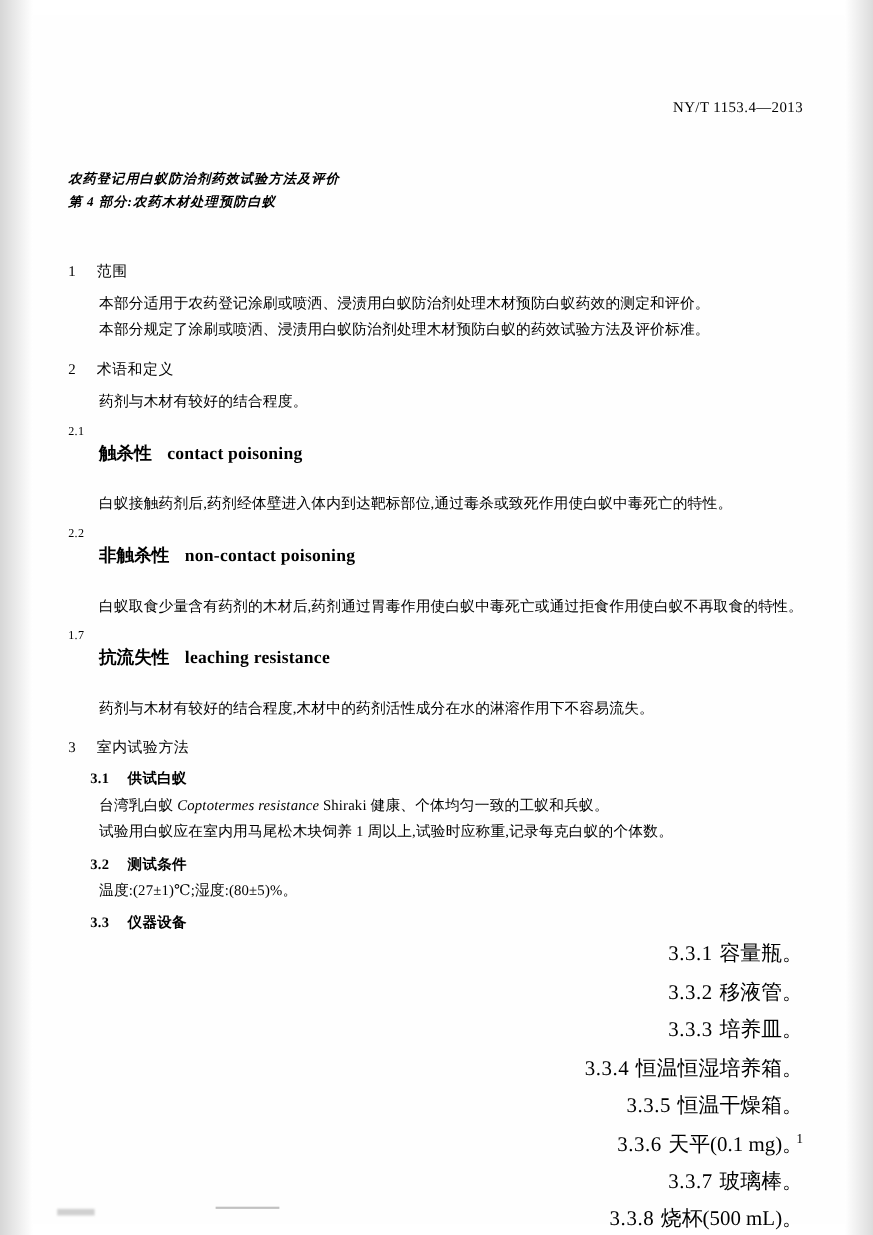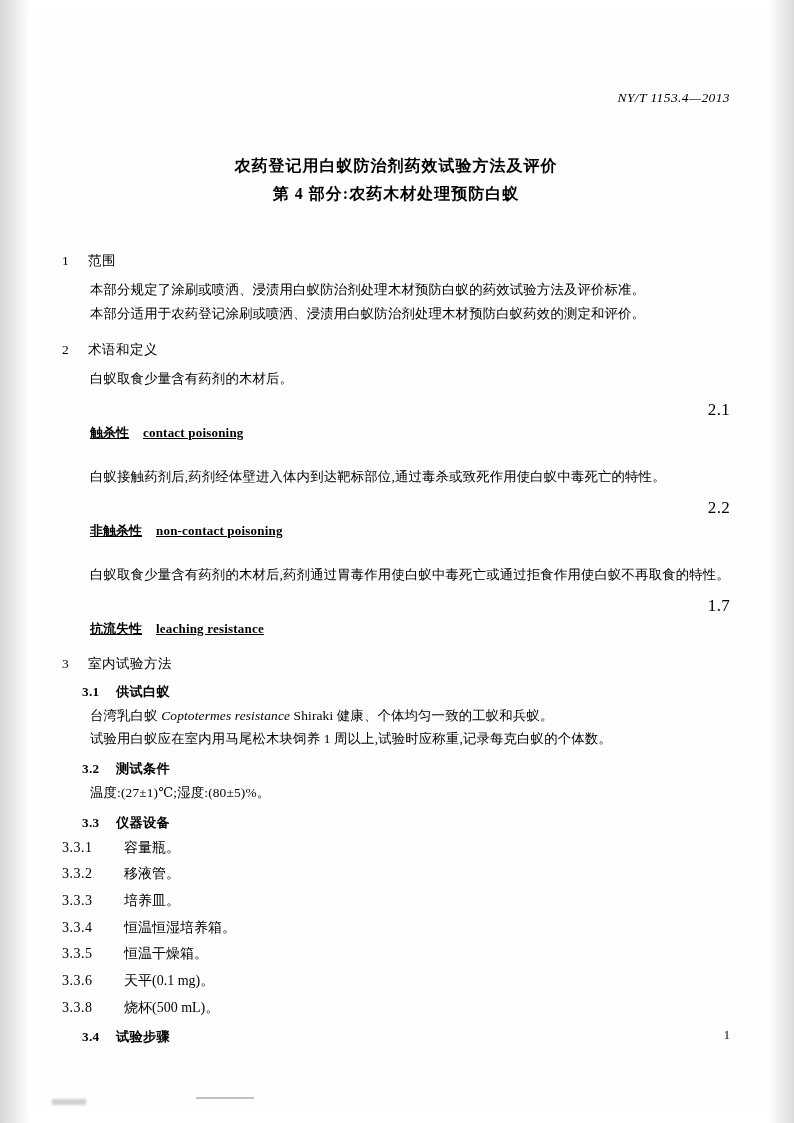--- a/index.html
+++ b/index.html
@@ -49,61 +49,59 @@
     left: 62px;
     right: 64px;
     top: 90px;
   }
   .std-no {
     text-align: right;
     font-size: 13.5px;
     letter-spacing: 0.4px;
     font-family: "Liberation Serif", serif;
     margin-bottom: 46px;
-    font-style: italic;
   }
   .doc-title {
-    text-align: center;
-    font-weight: bold;
-    font-size: 16px;
+    text-align: left;
+    font-weight: bold;
+    font-size: 12px;
     line-height: 1.75;
     letter-spacing: 1px;
     margin: 0 0 44px 0;
+    font-style: italic;
   }
   .doc-title .line2 { display: block; }
   .h1 {
     font-weight: normal;
     font-size: 13.5px;
     letter-spacing: 0.5px;
     margin-top: 17px;
     margin-bottom: 9px;
   }
   .h1 .num { display: inline-block; width: 26px; }
   .h2 {
-    font-size: 17px;
+    font-size: 11px;
     margin-top: 10px;
     margin-bottom: 4px;
     letter-spacing: 0.3px;
-    text-align: right;
   }
   .h2b {
     font-weight: bold;
     font-size: 13.2px;
     margin-top: 10px;
     margin-bottom: 4px;
     letter-spacing: 0.3px;
   }
   .h2b .num, .h2 .num { display: inline-block; width: 34px; margin-left: 20px; }
   .term {
     font-weight: bold;
-    font-size: 13px;
+    font-size: 16px;
     margin-top: 4px;
     margin-bottom: 3px;
     padding-left: 28px;
-    text-decoration: underline;
   }
   .term .en {
     font-weight: bold;
     font-family: "Liberation Serif", serif;
     padding-left: 14px;
     letter-spacing: 0.2px;
   }
   p.body {
     font-size: 13.4px;
     line-height: 1.62;
@@ -114,23 +112,24 @@
   }
   p.body.hang {
     padding-left: 0;
     text-indent: 28px;
     margin-top: 24px;
   }
   p.body .it {
     font-style: italic;
   }
   .sub-item {
-    font-size: 14px;
+    font-size: 19px;
     line-height: 1.55;
     margin: 5px 0;
+    text-align: right;
   }
   .sub-item .num { display: inline-block; width: 56px; letter-spacing: 0.5px;}
   .sub-item .txt { padding-left: 6px; }
   .page-num {
     position: absolute;
     right: 64px;
     bottom: 80px;
     font-size: 12.5px;
     font-family: "Liberation Serif", serif;
   }
@@ -164,44 +163,45 @@
     <div class="std-no">NY/T 1153.4—2013</div>
 
     <div class="doc-title">
       <span>农药登记用白蚁防治剂药效试验方法及评价</span>
       <span class="line2">第 4 部分:农药木材处理预防白蚁</span>
     </div>
 
     <div class="h1">
       <span class="num">1</span><span>范围</span>
     </div>
+    <p class="body">本部分适用于农药登记涂刷或喷洒、浸渍用白蚁防治剂处理木材预防白蚁药效的测定和评价。</p>
     <p class="body">本部分规定了涂刷或喷洒、浸渍用白蚁防治剂处理木材预防白蚁的药效试验方法及评价标准。</p>
-    <p class="body">本部分适用于农药登记涂刷或喷洒、浸渍用白蚁防治剂处理木材预防白蚁药效的测定和评价。</p>
 
     <div class="h1">
       <span class="num">2</span><span>术语和定义</span>
     </div>
-    <p class="body">白蚁取食少量含有药剂的木材后。</p>
+    <p class="body">药剂与木材有较好的结合程度。</p>
 
     <div class="h2">2.1</div>
     <div class="term">
       <span>触杀性</span><span class="en">contact poisoning</span>
     </div>
     <p class="body hang">白蚁接触药剂后,药剂经体壁进入体内到达靶标部位,通过毒杀或致死作用使白蚁中毒死亡的特性。</p>
 
     <div class="h2">2.2</div>
     <div class="term">
       <span>非触杀性</span><span class="en">non-contact poisoning</span>
     </div>
     <p class="body hang">白蚁取食少量含有药剂的木材后,药剂通过胃毒作用使白蚁中毒死亡或通过拒食作用使白蚁不再取食的特性。</p>
 
     <div class="h2">1.7</div>
     <div class="term">
       <span>抗流失性</span><span class="en">leaching resistance</span>
     </div>
+    <p class="body hang">药剂与木材有较好的结合程度,木材中的药剂活性成分在水的淋溶作用下不容易流失。</p>
 
     <div class="h1">
       <span class="num">3</span><span>室内试验方法</span>
     </div>
 
     <div class="h2b">
       <span class="num">3.1</span><span>供试白蚁</span>
     </div>
     <p class="body"><span>台湾乳白蚁</span> <span class="it">Coptotermes resistance</span><span> Shiraki 健康、个体均匀一致的工蚁和兵蚁。</span></p>
     <p class="body">试验用白蚁应在室内用马尾松木块饲养 1 周以上,试验时应称重,记录每克白蚁的个体数。</p>
@@ -225,20 +225,23 @@
       <span class="num">3.3.3</span><span class="txt">培养皿。</span>
     </div>
     <div class="sub-item">
       <span class="num">3.3.4</span><span class="txt">恒温恒湿培养箱。</span>
     </div>
     <div class="sub-item">
       <span class="num">3.3.5</span><span class="txt">恒温干燥箱。</span>
     </div>
     <div class="sub-item">
       <span class="num">3.3.6</span><span class="txt">天平(0.1 mg)。</span>
+    </div>
+    <div class="sub-item">
+      <span class="num">3.3.7</span><span class="txt">玻璃棒。</span>
     </div>
     <div class="sub-item">
       <span class="num">3.3.8</span><span class="txt">烧杯(500 mL)。</span>
     </div>
 
     <div class="h2b">
       <span class="num">3.4</span><span>试验步骤</span>
     </div>
 
   </div>

